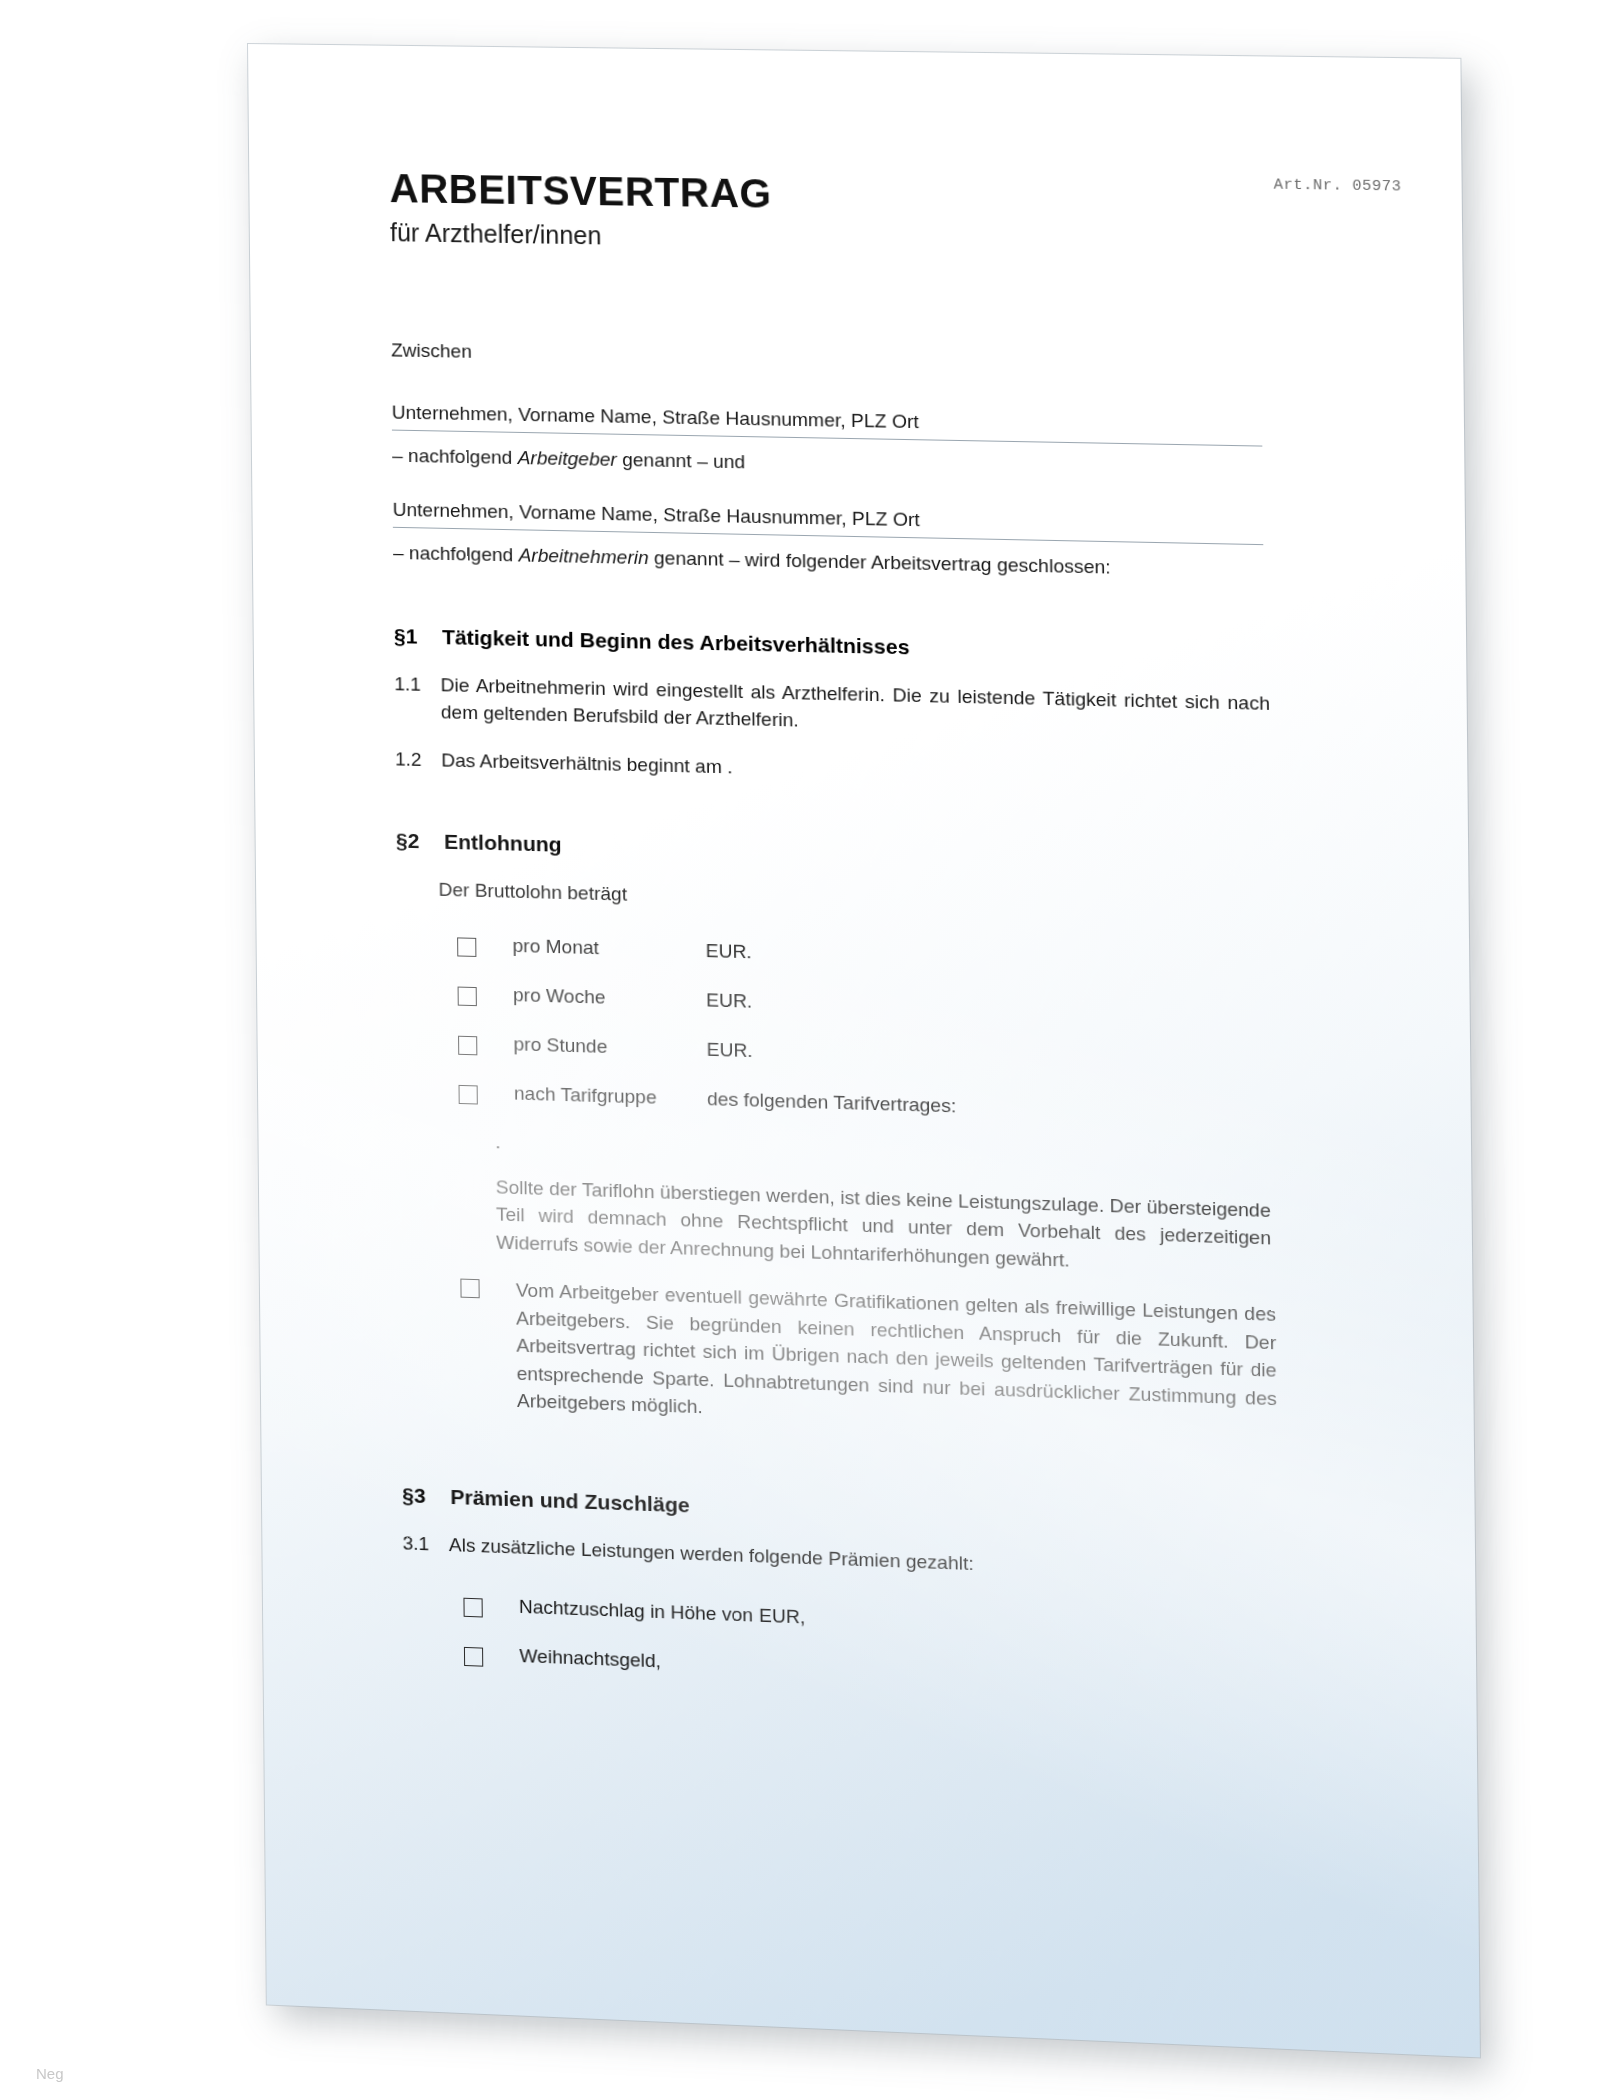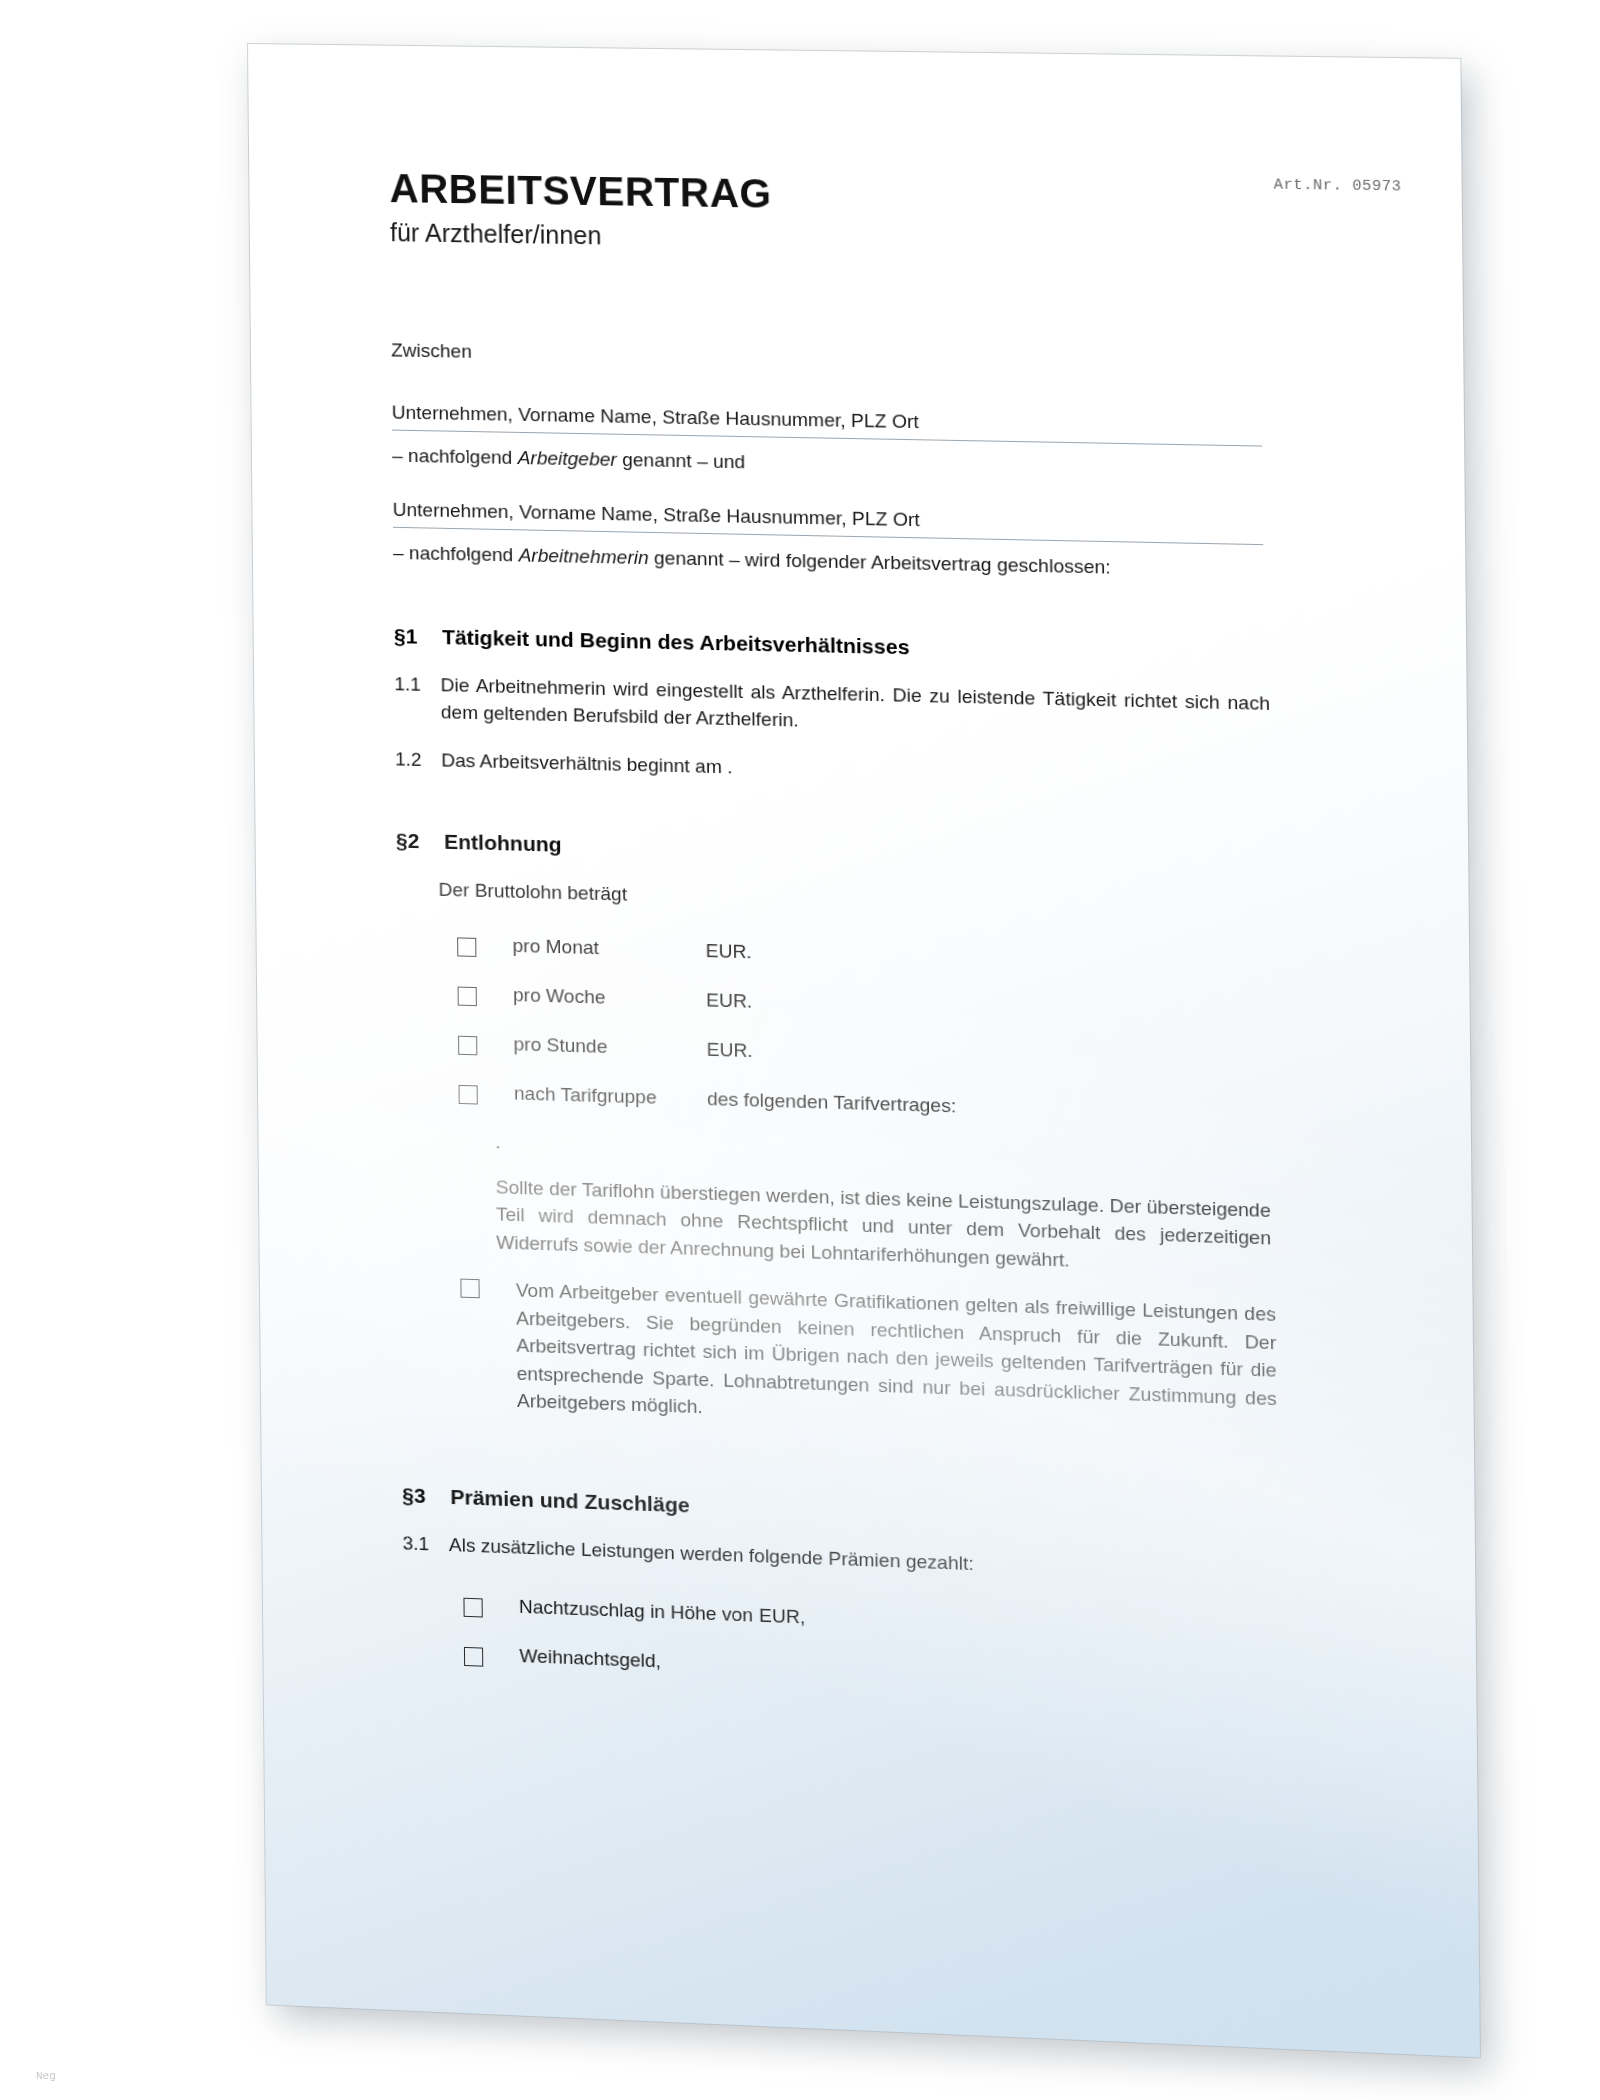--- a/index.html
+++ b/index.html
@@ -204,23 +204,23 @@
     margin-left: 96px;
     font-size: 19px;
     color: #1a1a1a;
     height: 28px;
   }
 
   .tiny-corner {
     position: absolute;
     left: 36px;
     bottom: 18px;
-    font-size: 11px;
+    font-size: 15px;
     color: #c8c8c8;
-    font-family: Liberation Mono, monospace;
+    font-family: Liberation Sans, sans-serif;
   }
 </style>
 </head>
 <body>
 
 <div id="stage">
 
   <div class="sheet-shadow"></div>
 
   <div class="sheet-wrap">

